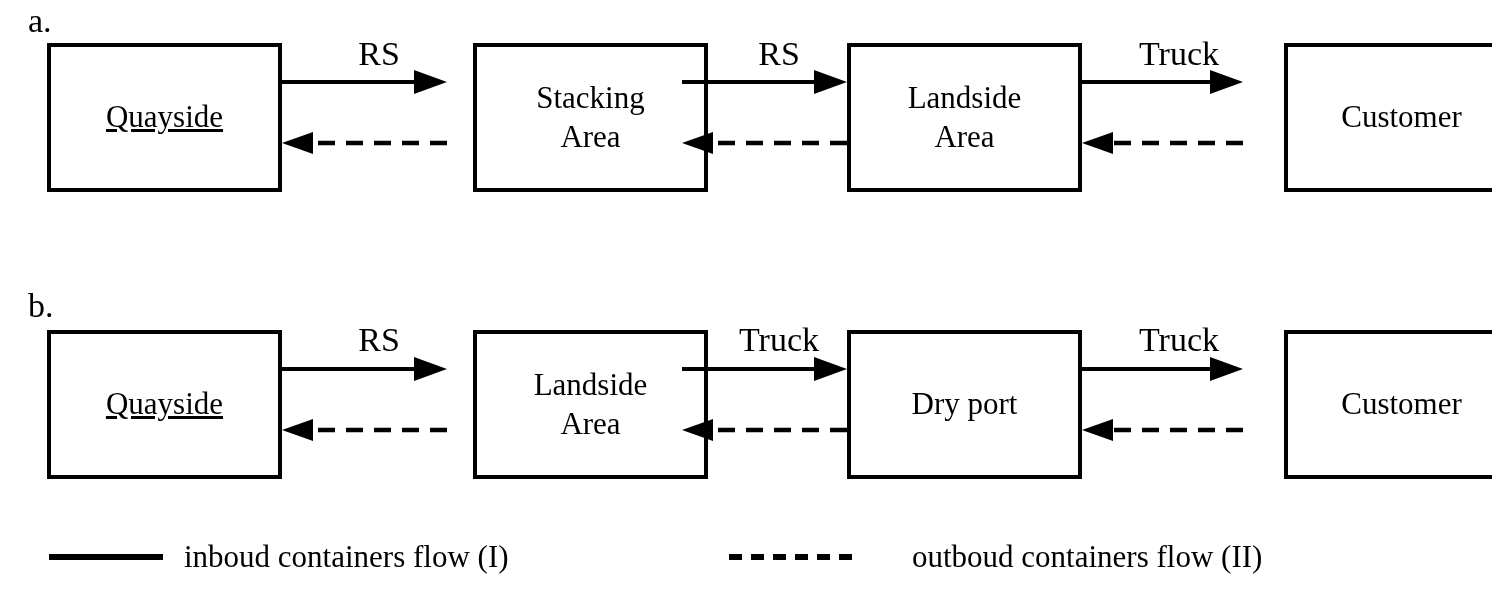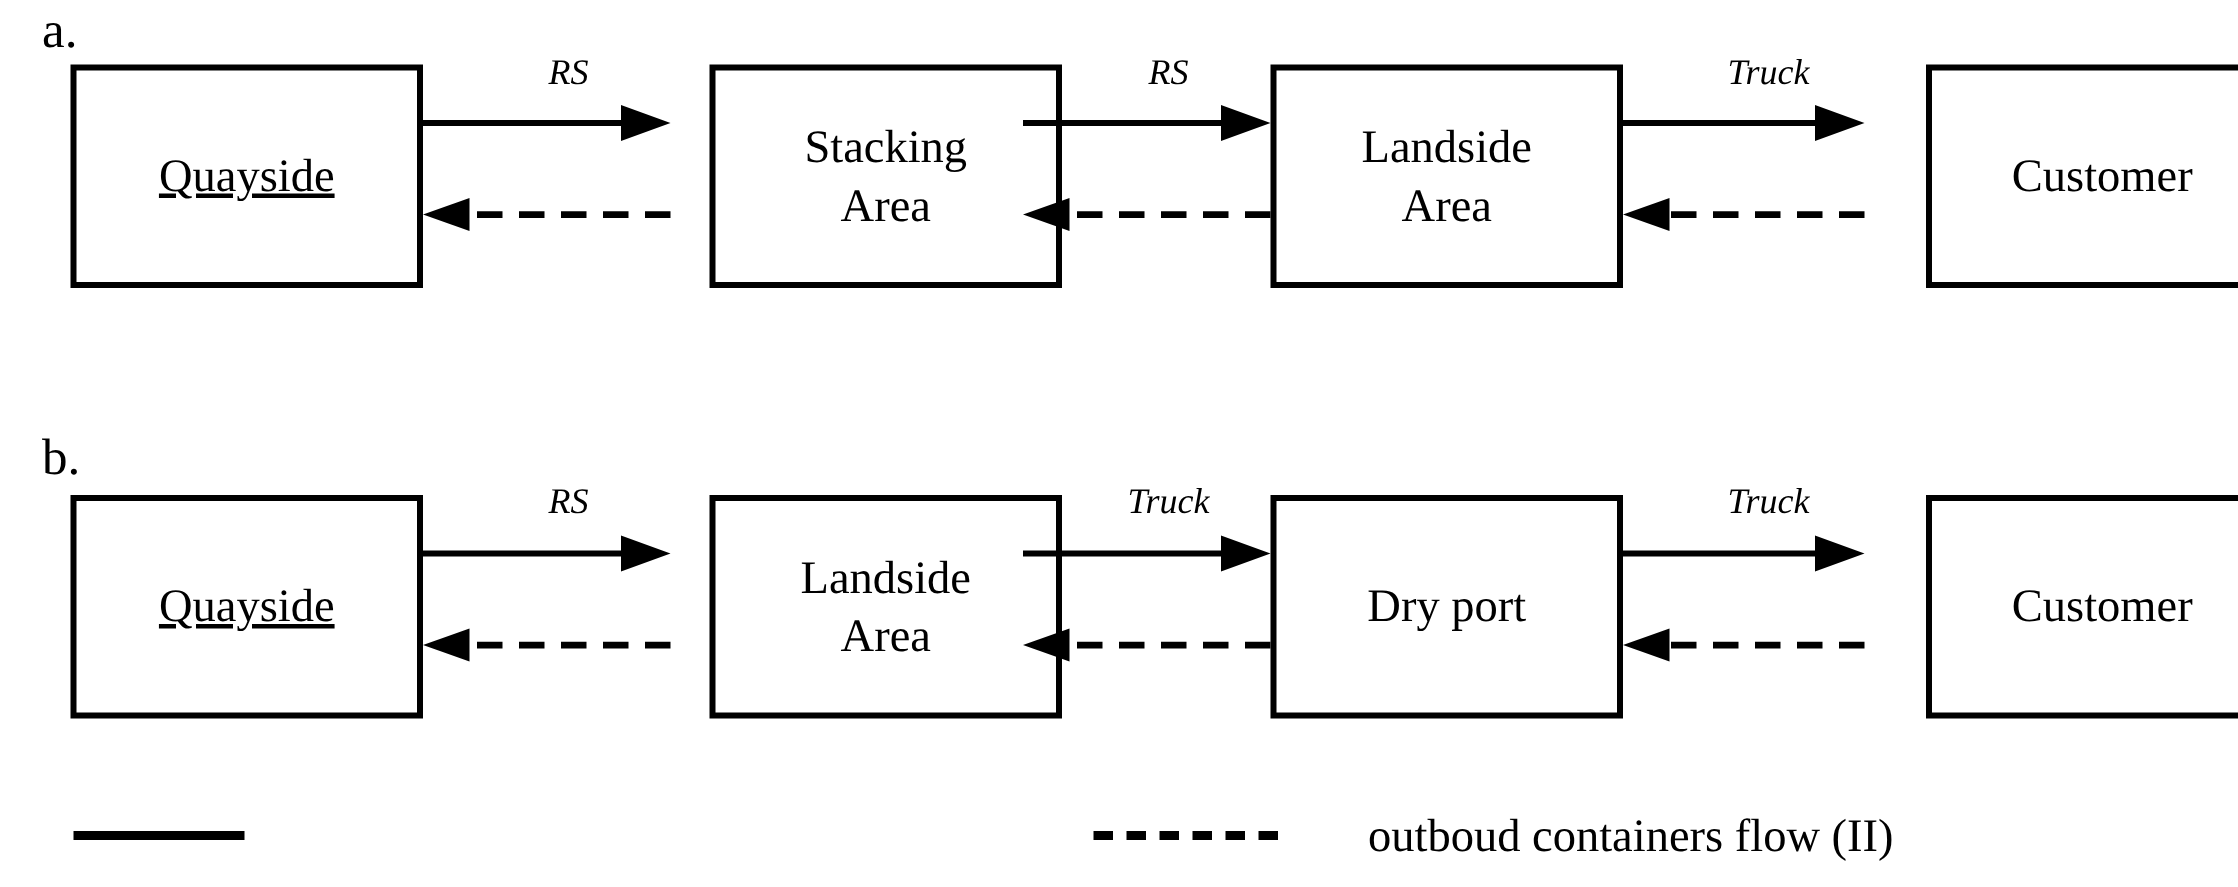--- a/index.html
+++ b/index.html
@@ -34,24 +34,23 @@
     text-align: center;
     font-size: 31px;
     line-height: 1.25;
     white-space: pre-line;
     background: #ffffff;
   }
   .arrow-label {
     position: absolute;
     width: 194px;
     text-align: center;
-    font-size: 24px;
+    font-size: 34px;
     line-height: 1;
     color: #000;
-    font-style: italic;
   }
   .arrows-overlay {
     position: absolute;
     left: 0;
     top: 0;
     width: 1492px;
     height: 591px;
     pointer-events: none;
   }
   .legend-text {
@@ -158,15 +157,16 @@
     </g>
 
     <g>
       <line x1="49" y1="557" x2="163" y2="557" stroke="#000" stroke-width="6"></line>
     </g>
     <g>
       <line x1="729" y1="557" x2="853" y2="557" stroke="#000" stroke-width="6" stroke-dasharray="13 9"></line>
     </g>
   </svg>
 
+  <div class="legend-text" style="left:184px; top:541px;">inboud containers flow (I)</div>
   <div class="legend-text" style="left:912px; top:541px;">outboud containers flow (II)</div>
 
 </div>
 
 </body></html>

